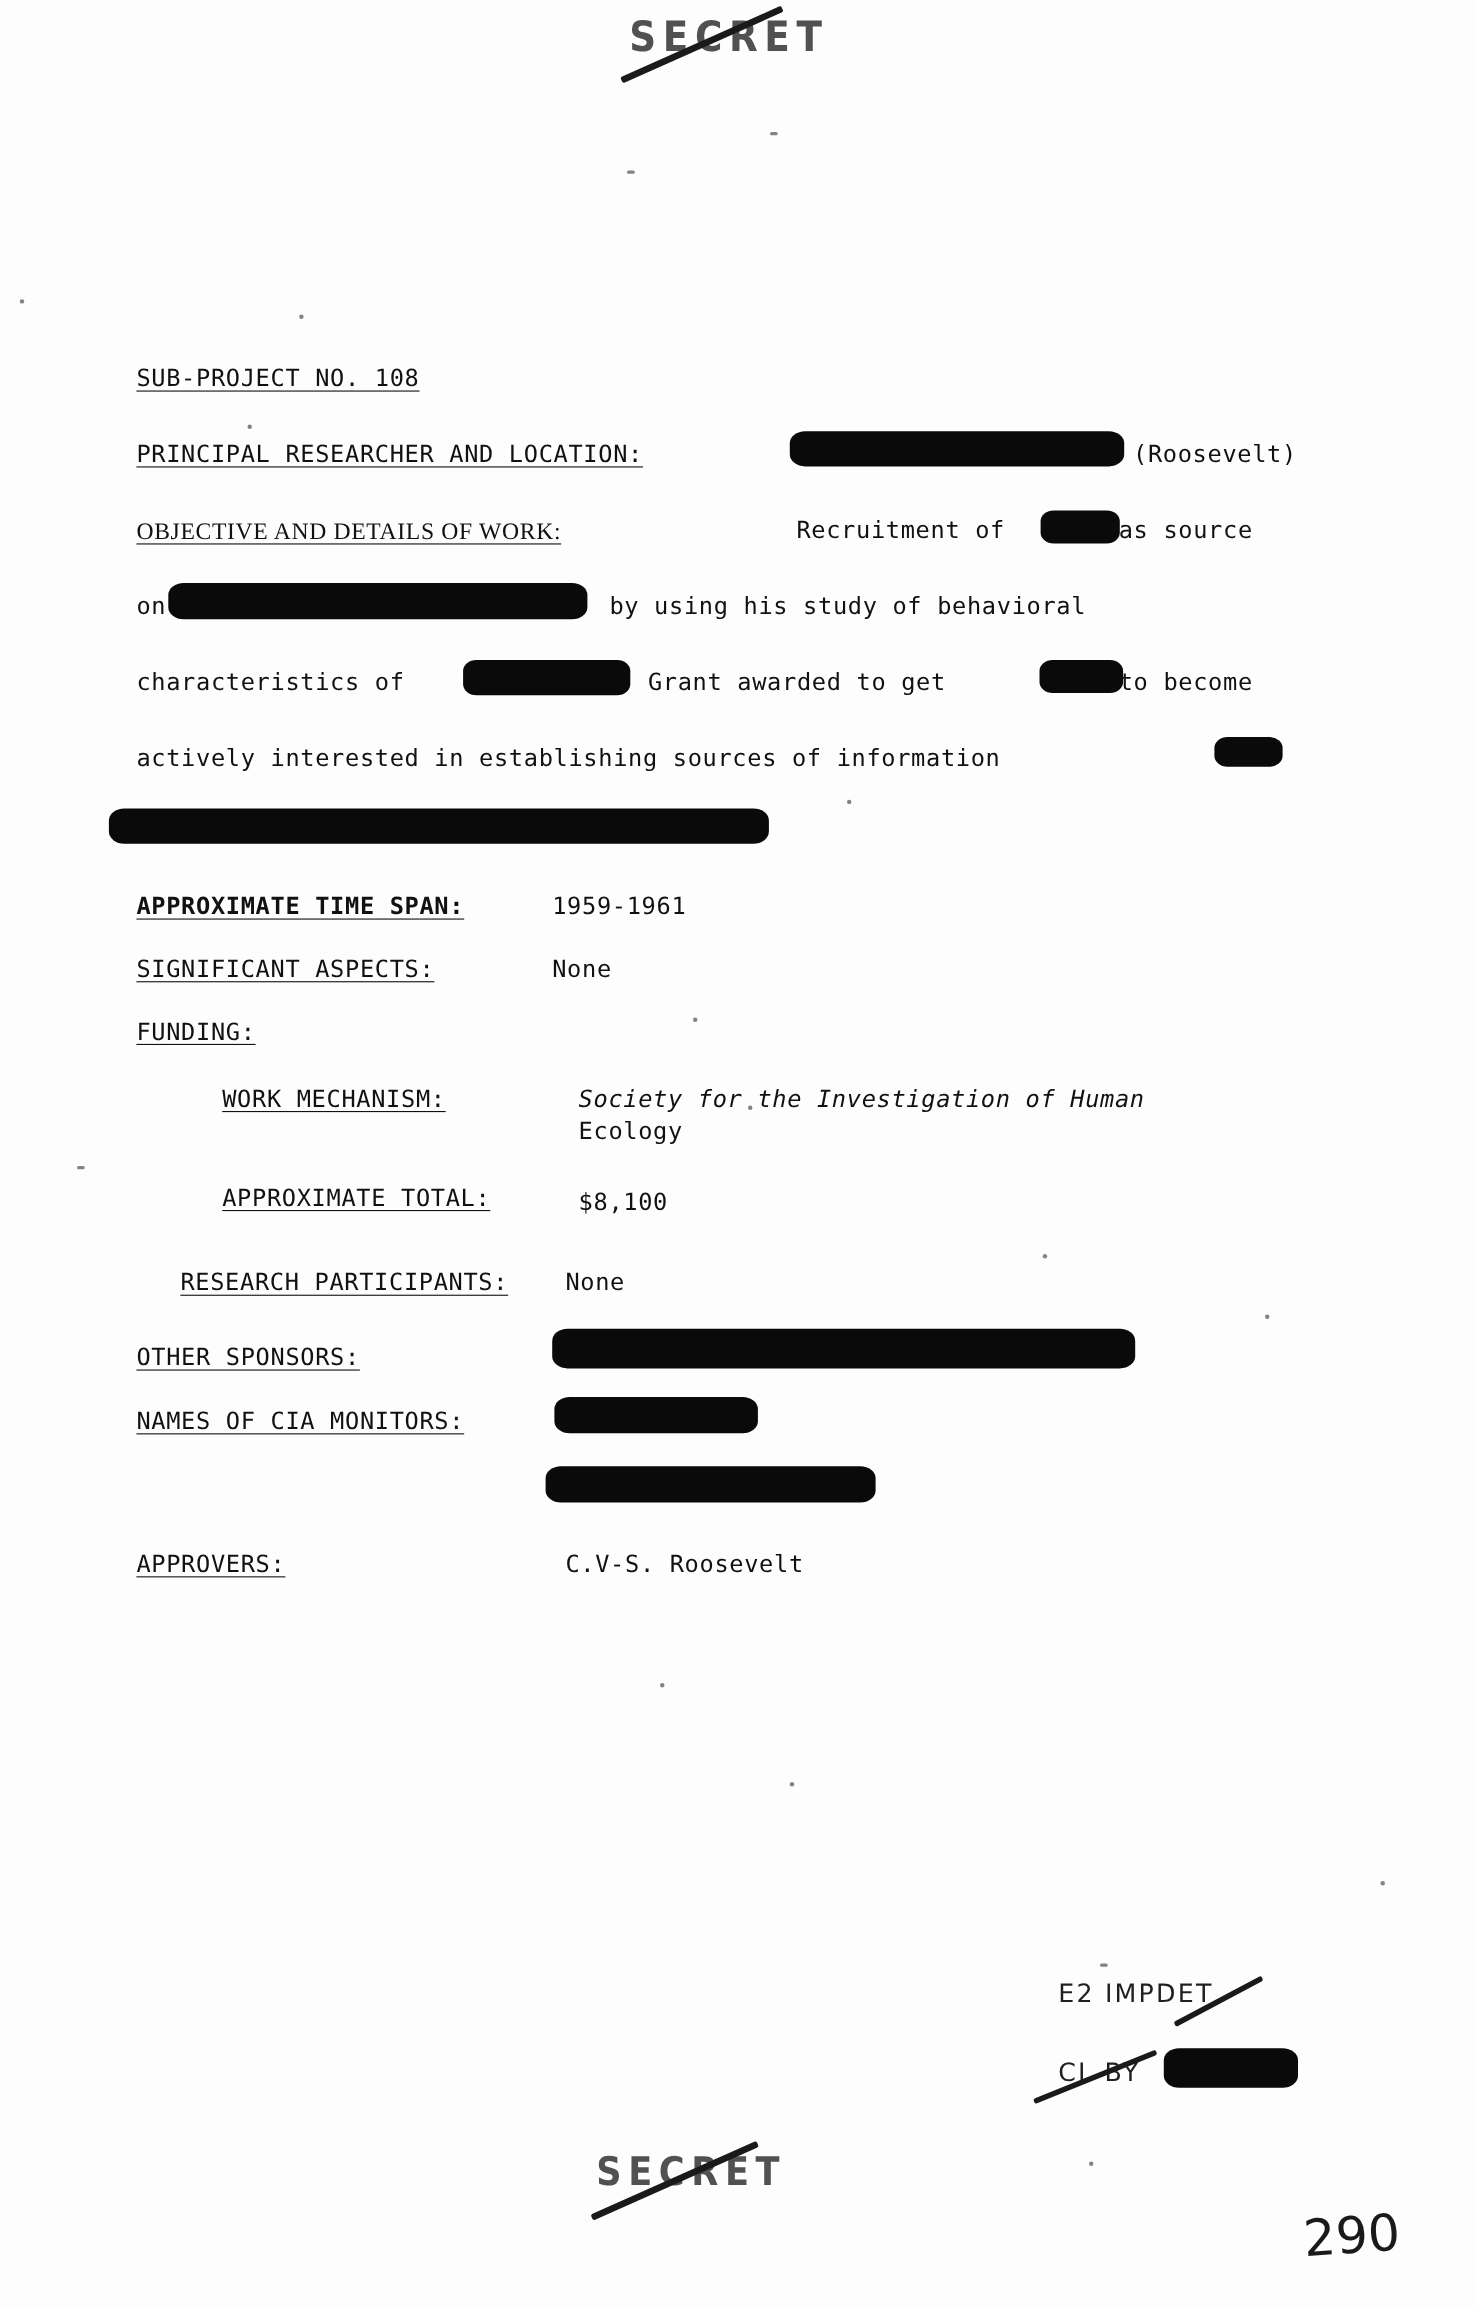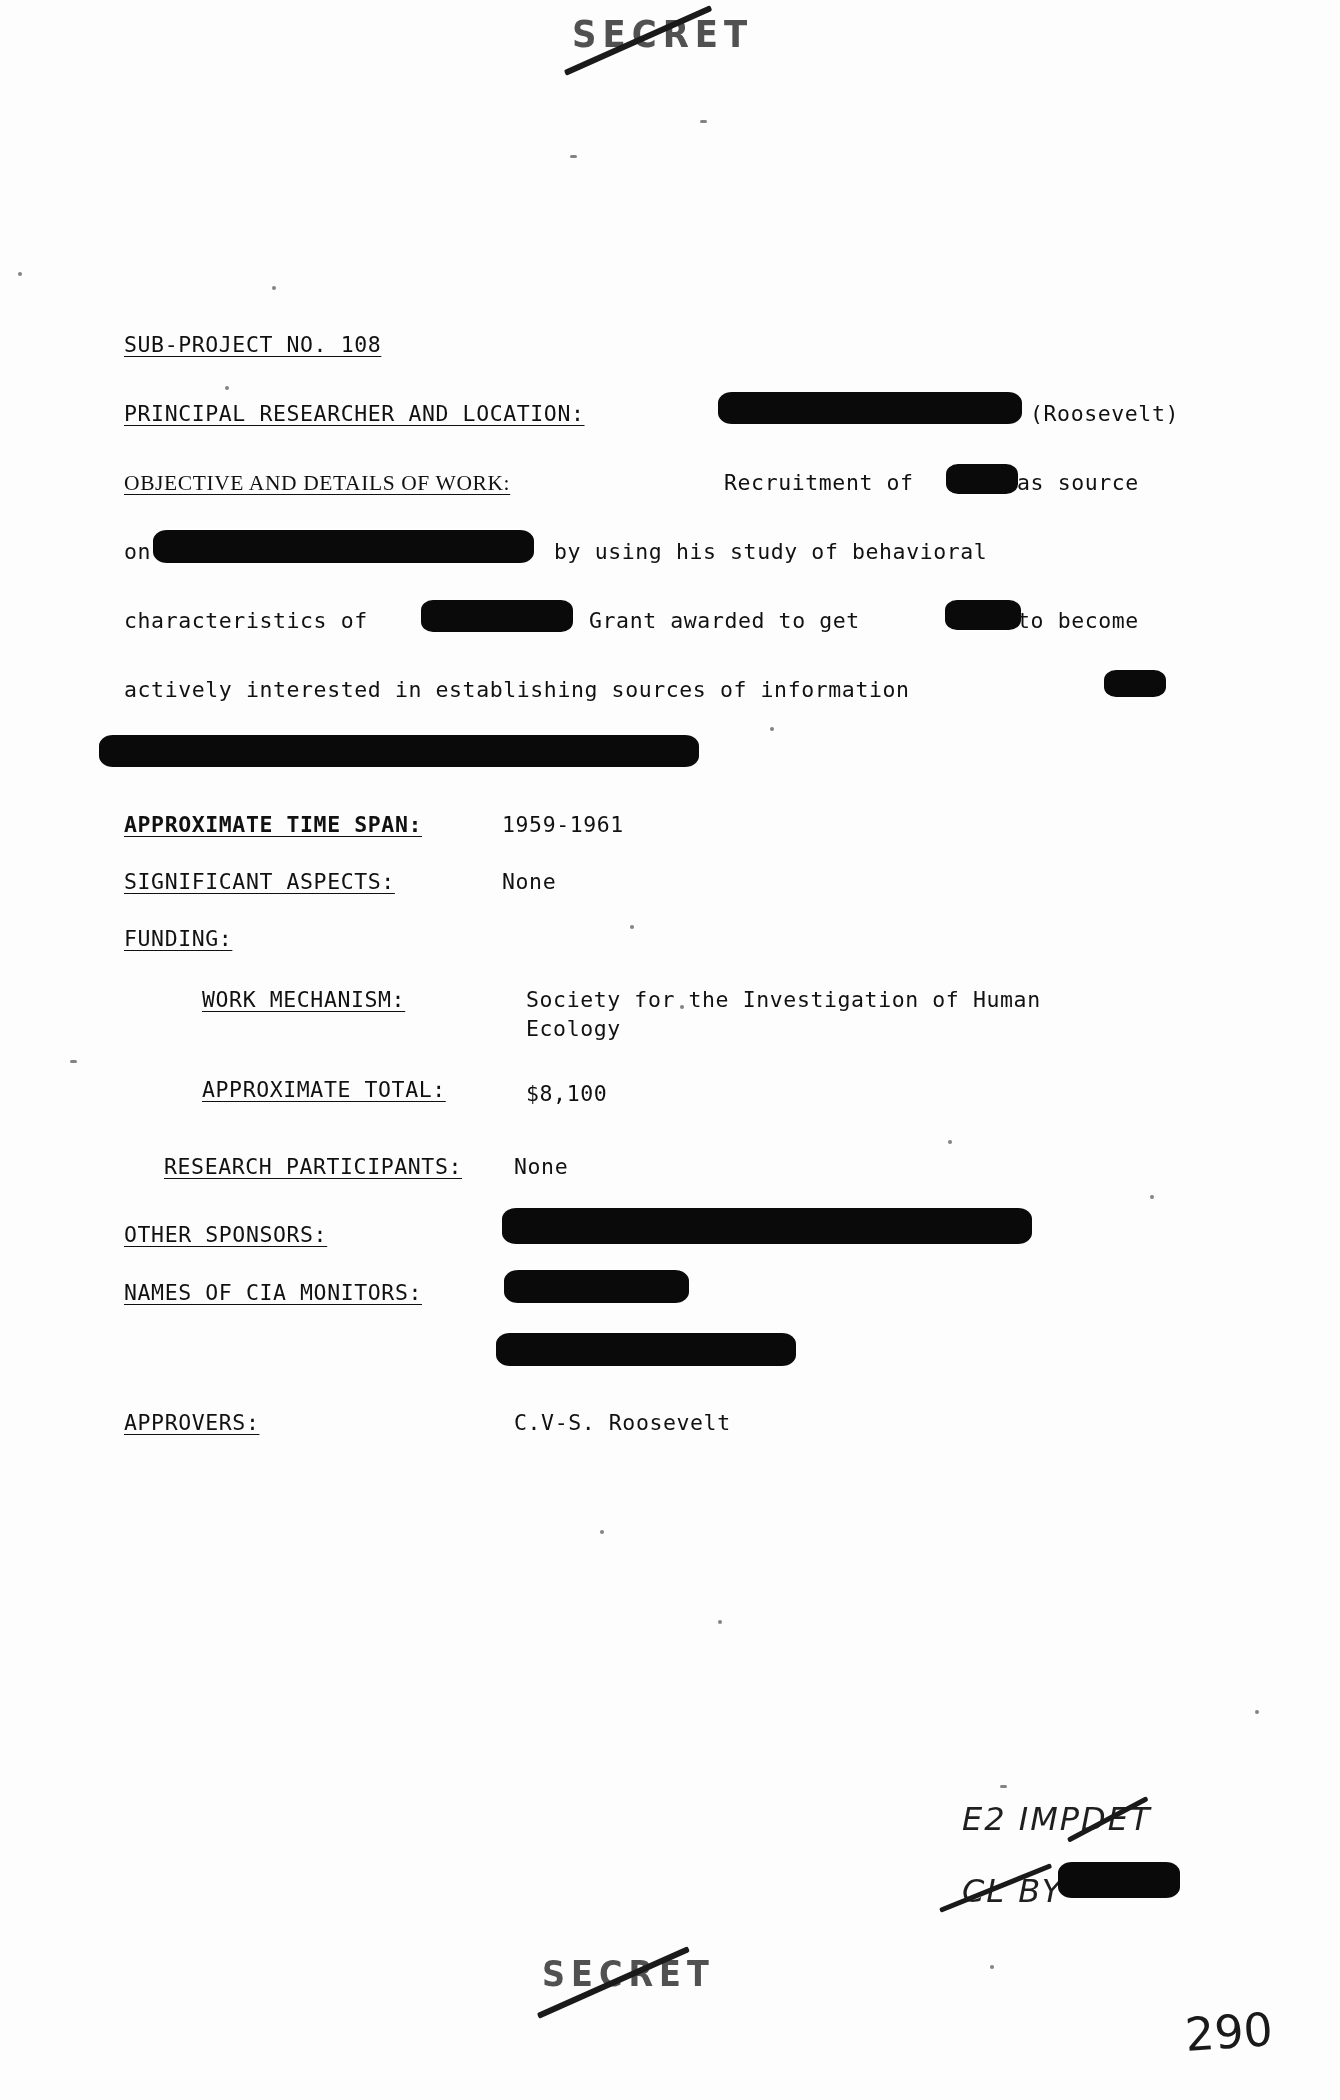--- a/index.html
+++ b/index.html
@@ -87,24 +87,23 @@
     position: absolute;
     background: #0a0a0a;
     border-radius: 14px/11px;
   }
   .redact.sm { border-radius: 12px/10px; }
 
   
   .footer-mark {
     position: absolute;
     font-family: "DejaVu Sans", sans-serif;
-    font-size: 32px;
+    font-size: 23px;
     letter-spacing: 2px;
     color: #1f1f1f;
-    font-style: italic;
   }
   .page-num {
     position: absolute;
     left: 1185px;
     top: 2005px;
     font-family: "DejaVu Sans", sans-serif;
     font-size: 46px;
     color: #1a1a1a;
     transform: rotate(-4deg);
   }
@@ -172,21 +171,21 @@
 
     <div class="l u" style="left:0; top:480px;font-weight:bold;">APPROXIMATE TIME SPAN:</div>
     <div class="l" style="left:378px; top:480px;">1959-1961</div>
 
     <div class="l u" style="left:0; top:537px;">SIGNIFICANT ASPECTS:</div>
     <div class="l" style="left:378px; top:537px;">None</div>
 
     <div class="l u" style="left:0; top:594px;">FUNDING:</div>
 
     <div class="l u" style="left:78px; top:655px;">WORK MECHANISM:</div>
-    <div class="l" style="left:402px; top:655px;">Society for the Investigation of Human</div>
+    <div class="l" style="left:402px; top:655px;font-style:italic;">Society for the Investigation of Human</div>
     <div class="l" style="left:402px; top:684px;">Ecology</div>
 
     <div class="l u" style="left:78px; top:745px;">APPROXIMATE TOTAL:</div>
     <div class="l" style="left:402px; top:749px;">$8,100</div>
 
     <div class="l u" style="left:0; top:822px;margin-left:40px;">RESEARCH PARTICIPANTS:</div>
     <div class="l" style="left:390px; top:822px;">None</div>
 
     <div class="l u" style="left:0; top:890px;">OTHER SPONSORS:</div>
     <div class="redact" style="left:378px; top:878px; width:530px; height:36px;"></div>

